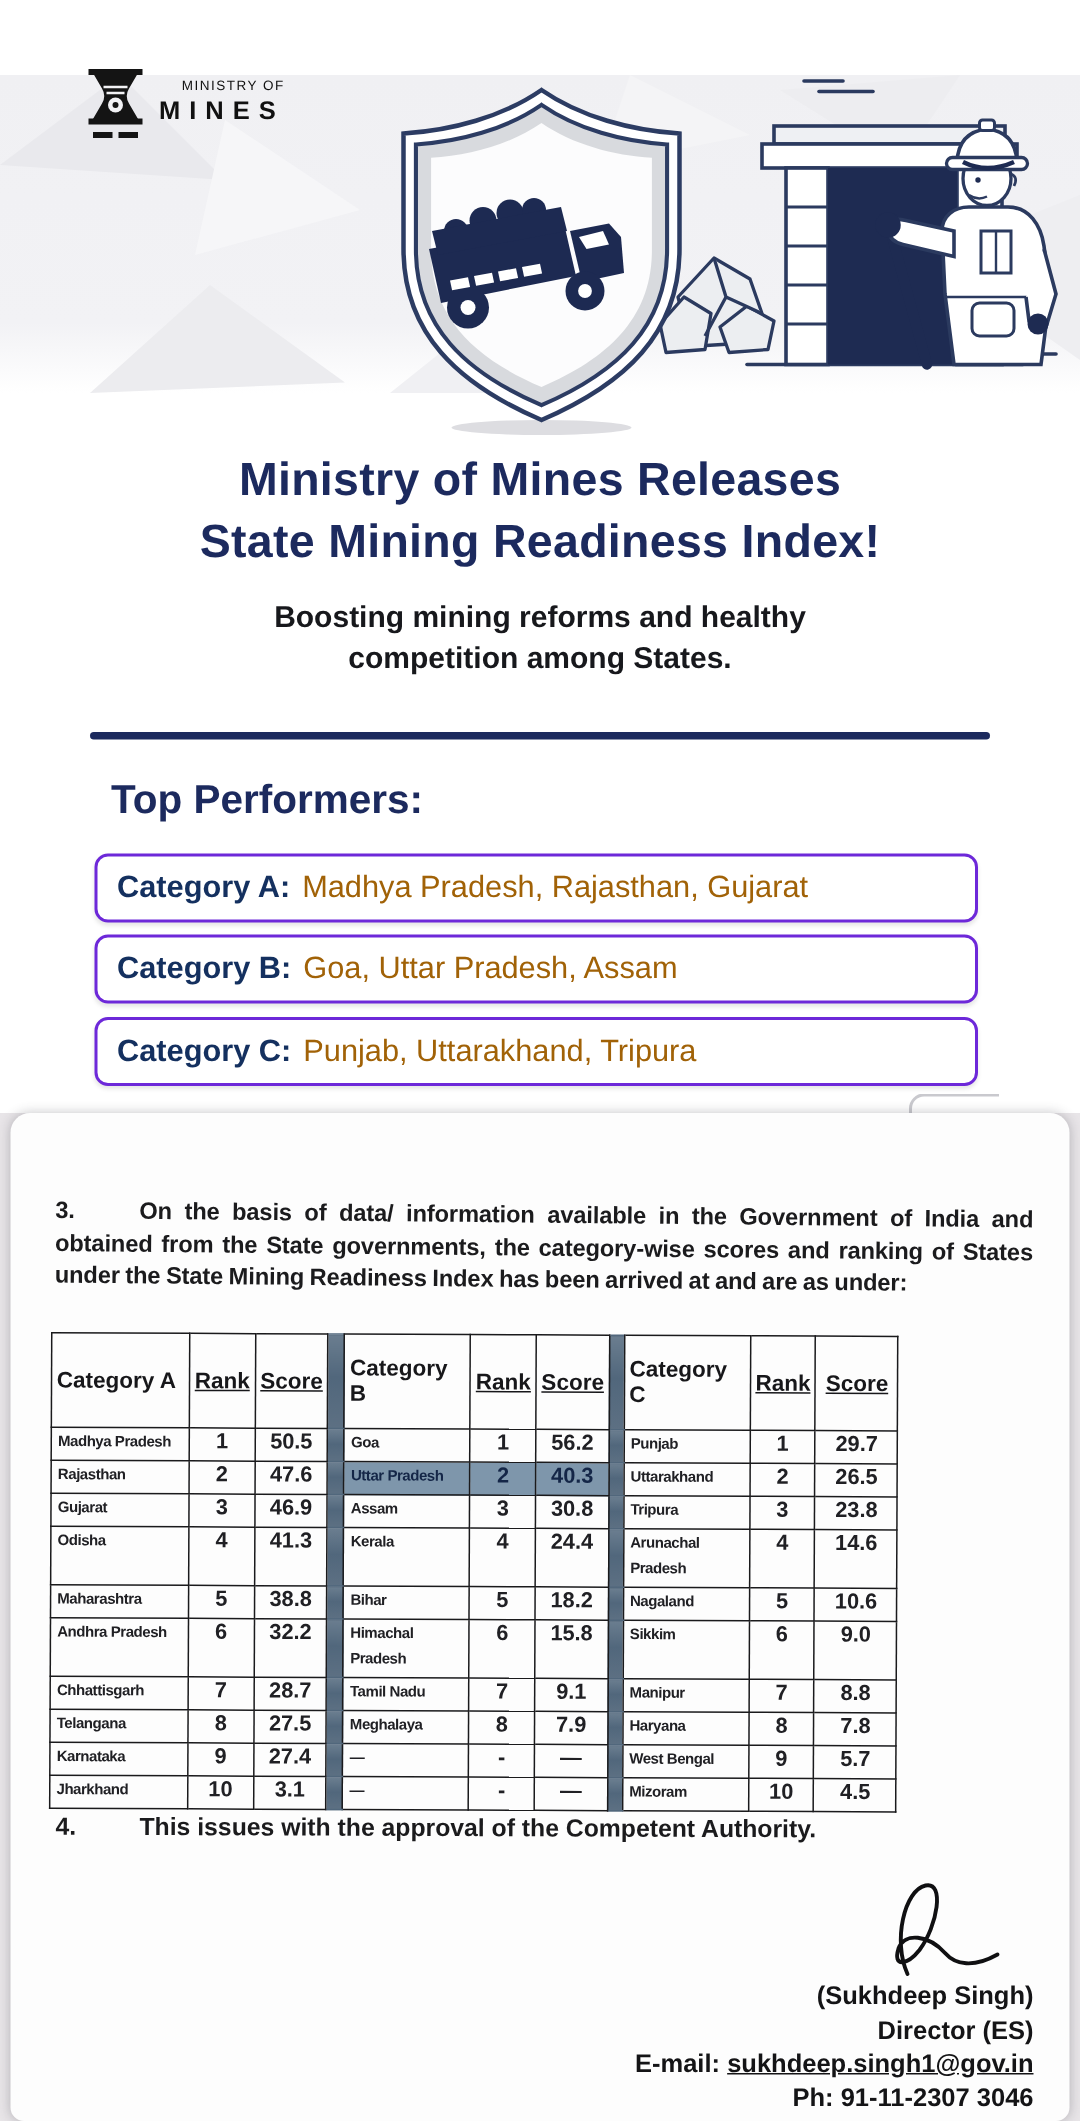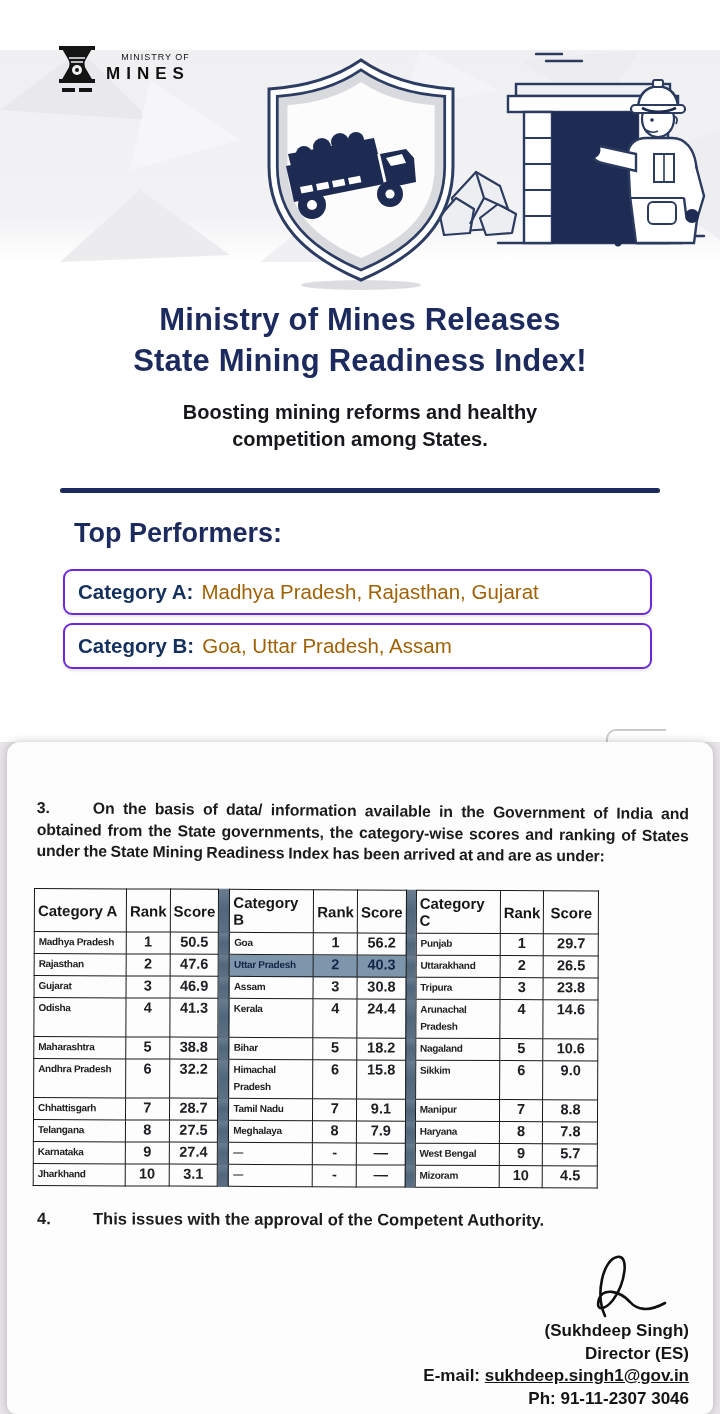--- a/index.html
+++ b/index.html
@@ -41,22 +41,22 @@
   .scan-text{color:#1b1b1d;font-weight:600;}
   .para3{position:absolute;left:30px;top:55px;width:652px;font-size:15.8px;line-height:21.5px;
     text-align:justify;letter-spacing:-.1px;word-spacing:-.6px;
     transform:rotate(.55deg);transform-origin:0 0;}
   .para-num{display:inline-block;width:56px;}
   .para4{position:absolute;left:30px;top:468px;font-size:16.5px;transform:rotate(.2deg);}
 
   table.scan-table{position:absolute;left:27px;top:146px;border-collapse:collapse;
     transform:rotate(.25deg);transform-origin:0 0;background:#fdfdfd;table-layout:fixed;}
   .scan-table th,.scan-table td{border:1.6px solid #1a1a1c;}
-  .scan-table th{font-size:15px;font-weight:700;padding:4px 3px;color:#17171a;text-align:left;}
-  .scan-table th.num-h{text-align:center;}
+  .scan-table th{font-size:15px;font-weight:700;padding:14px 3px;color:#17171a;text-align:left;}
+  .scan-table th.num-h{text-align:center;text-decoration:underline;}
   .scan-table td{font-size:14.5px;font-weight:600;padding:1px 3px 3px;line-height:17px;
     vertical-align:top;color:#202024;}
   .scan-table td.name{font-size:10px;letter-spacing:-.3px;padding-left:4px;}
   .scan-table td.num{text-align:center;}
   .scan-table .band{background:linear-gradient(180deg,#6a7d8f,#51677c 45%,#5d7083);padding:0;
     border-top-color:#51677c;border-bottom-color:#51677c;}
   .scan-table td.hl{background:#7e96ab;color:#142647;}
 
   .sig-svg{position:absolute;left:568px;top:510px;}
   .sign-block{position:absolute;right:24px;top:578px;text-align:right;
@@ -182,20 +182,24 @@
   <div class="tp-heading">Top Performers:</div>
 
   <div class="perf-box box-a">
     <span class="perf-label">Category A:</span>
     <span class="perf-states">Madhya Pradesh, Rajasthan, Gujarat</span>
   </div>
   <div class="perf-box box-b">
     <span class="perf-label">Category B:</span>
     <span class="perf-states">Goa, Uttar Pradesh, Assam</span>
   </div>
+  <div class="perf-box box-c">
+    <span class="perf-label">Category C:</span>
+    <span class="perf-states">Punjab, Uttarakhand, Tripura</span>
+  </div>
   <div class="box-fragment"></div>
 
   <div class="doc-underlay"></div>
   <div class="doc-card">
 
     <div class="para3 scan-text">
       <span class="para-num">3.</span><span>On the basis of data/ information available in the Government of India and obtained from the State governments, the category-wise scores and ranking of States under the State Mining Readiness Index has been arrived at and are as under:</span>
     </div>
 
     <table class="scan-table">

